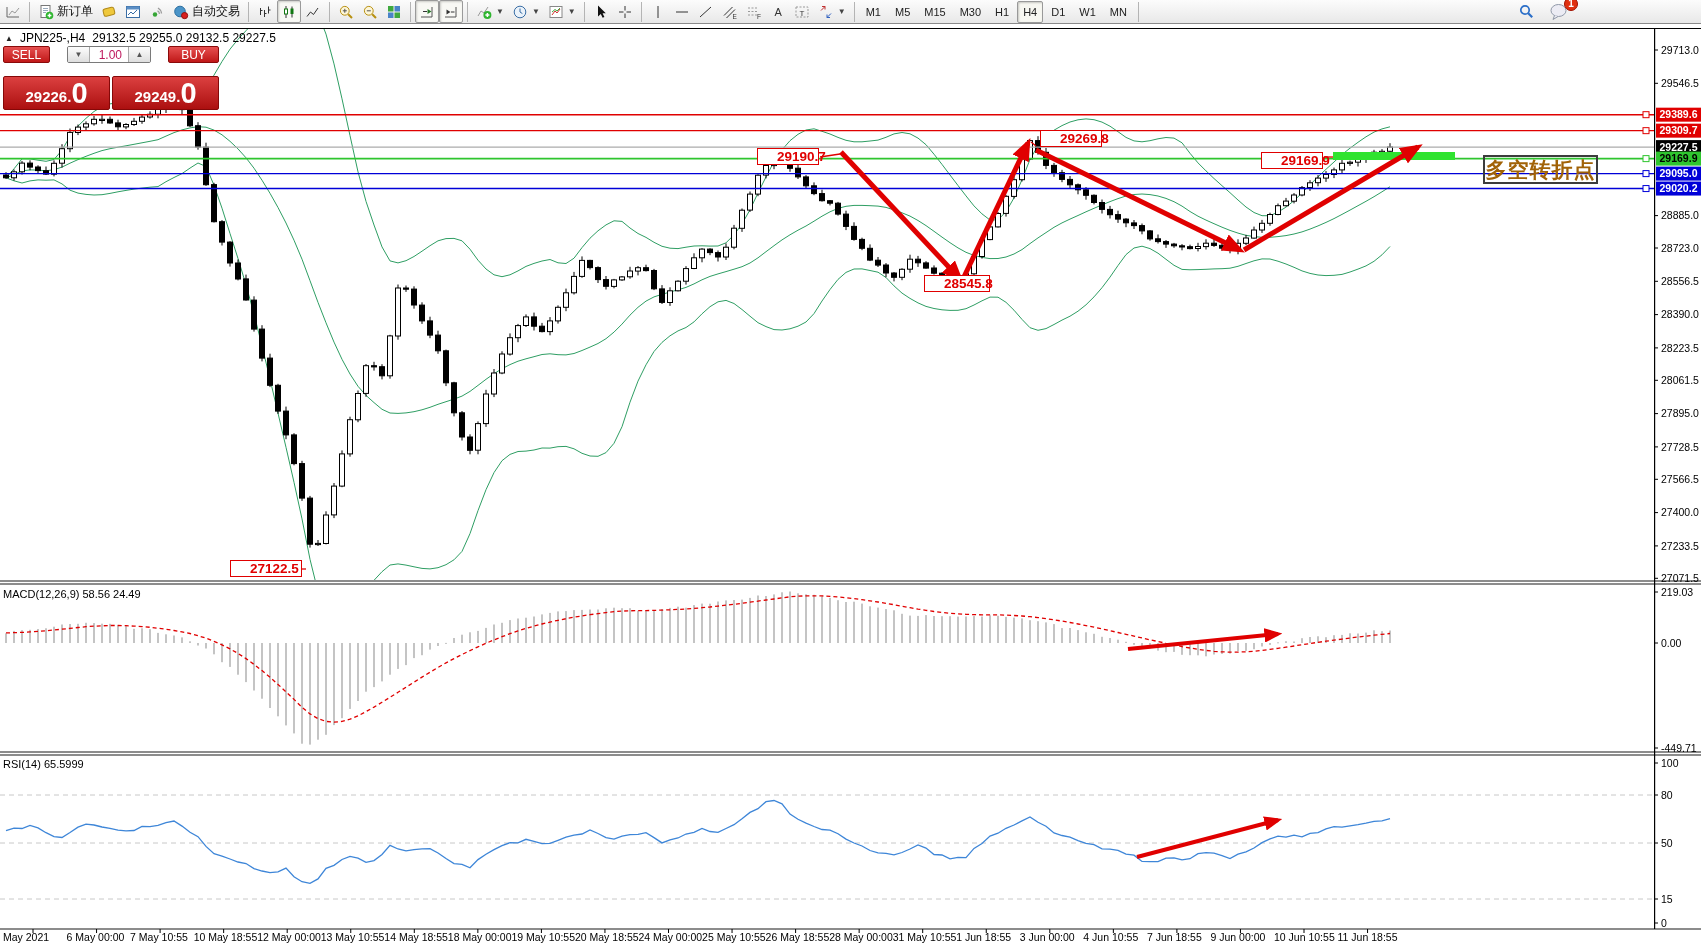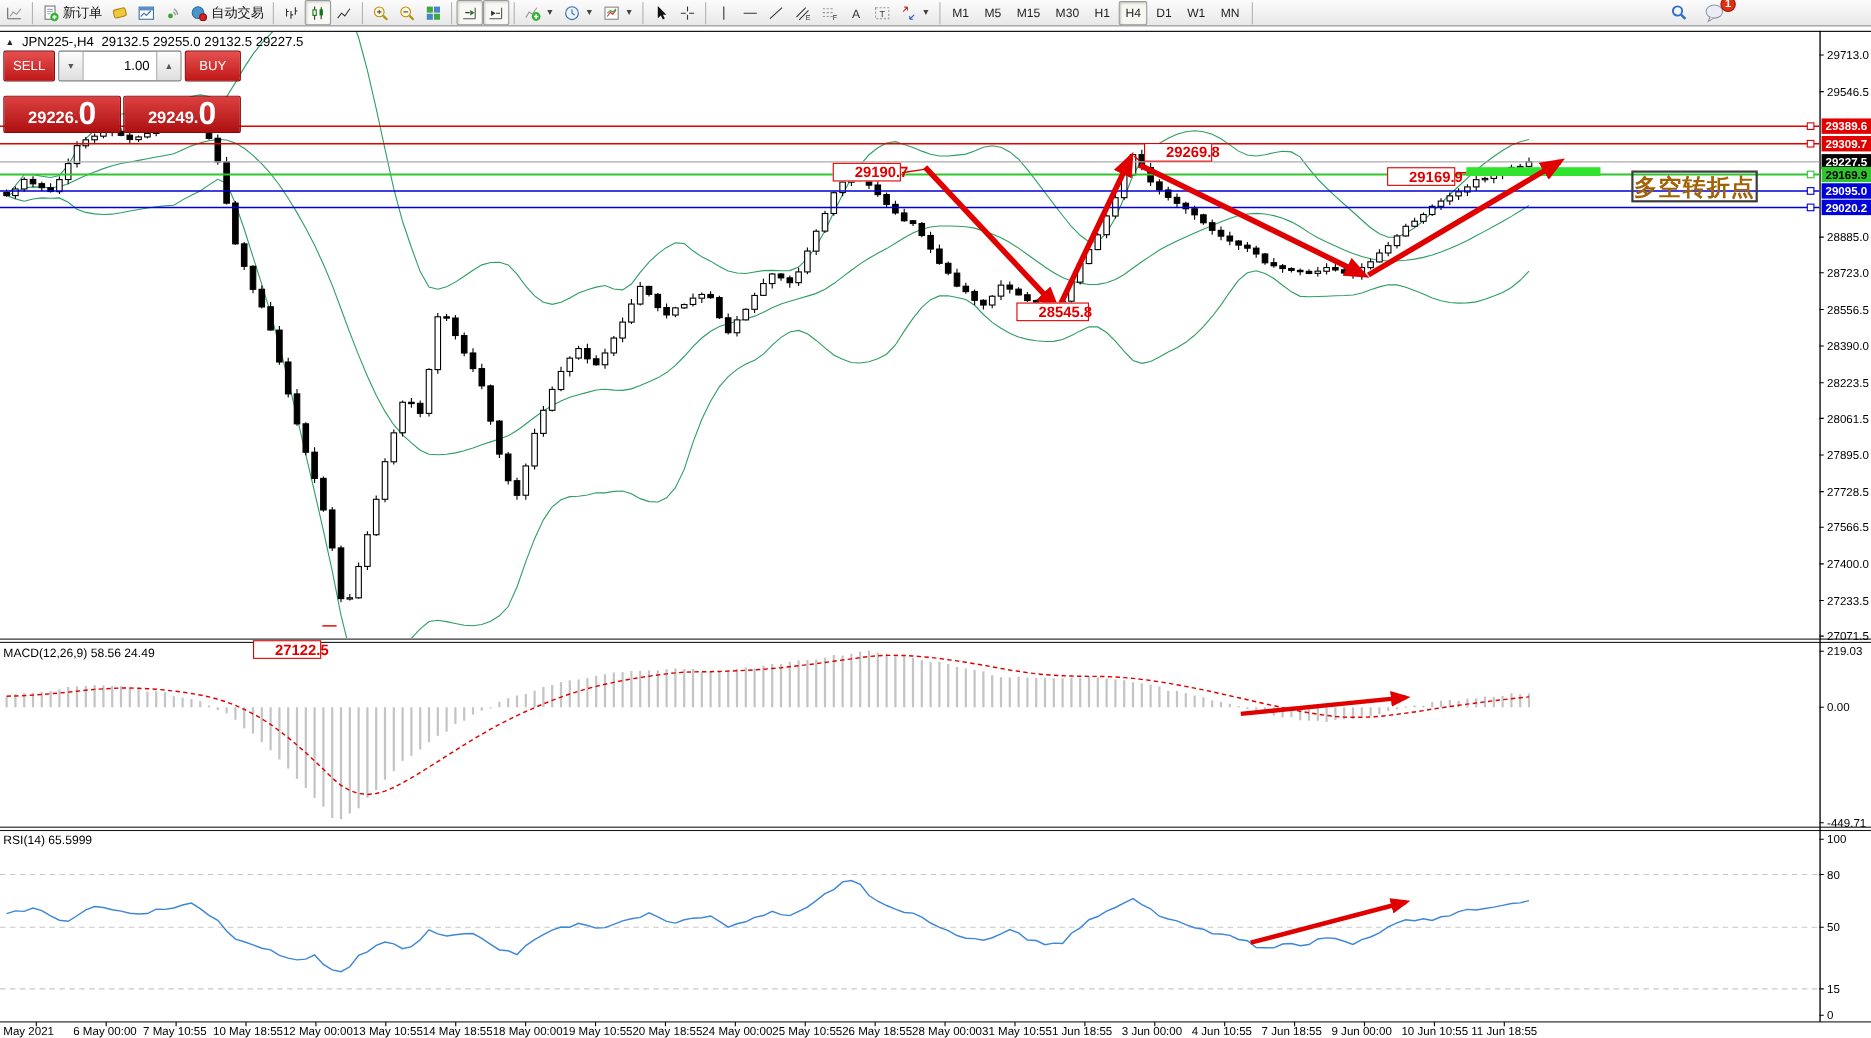--- a/index.html
+++ b/index.html
@@ -23,29 +23,29 @@
   .chat-wrap{position:relative}
   .badge{position:absolute;top:-4px;right:-6px;background:#E03010;color:#fff;border:1px solid #A01000;
     border-radius:50%;width:14px;height:14px;font-size:10px;font-weight:bold;line-height:12px;text-align:center}
 
   
   .chart-header{position:absolute;left:5px;top:31px;font-size:12px;color:#000;display:flex;gap:7px;z-index:4;align-items:center}
   .chart-header .tri{font-size:8px;color:#222}
 
   
   .trade-panel{position:absolute;left:3px;top:46px;width:216px;z-index:4}
-  .tp-row1{display:flex;height:28px;gap:3px}
+  .tp-row1{display:flex;height:17px;gap:17px}
   .tp-btn{flex:0 0 47px;background:linear-gradient(#E65050,#C01818);border:1px solid #8A0A0A;border-radius:2px;
     color:#fff;font-size:12px;display:flex;align-items:center;justify-content:center}
   .tp-btn.buy{flex:0 0 51px}
   .vol-box{flex:1;display:flex;border:1px solid #7A7A7A;background:#fff;border-radius:2px;overflow:hidden}
   .vol-spin{flex:0 0 22px;background:linear-gradient(#FDFDFD,#DEDEDE);border-left:1px solid #AAA;border-right:1px solid #AAA;
     font-size:8px;color:#555;display:flex;align-items:center;justify-content:center}
   .vol-spin:first-child{border-left:none}.vol-spin:last-child{border-right:none}
-  .vol-val{flex:1;font-size:12px;color:#000000;display:flex;align-items:center;justify-content:flex-end;padding-right:6px}
+  .vol-val{flex:1;font-size:12px;color:#be185d;display:flex;align-items:center;justify-content:flex-end;padding-right:6px}
   .tp-row2{display:flex;height:34px;gap:2px;margin-top:13px}
   .tp-price{flex:1;background:linear-gradient(#DC4040,#AC1010);border:1px solid #850808;border-radius:2px;color:#fff;
     display:flex;align-items:flex-end;justify-content:center}
   .tp-price .pm{font-size:15px;font-weight:bold;padding-bottom:4px}
   .tp-price .pb{font-size:29px;font-weight:bold;line-height:31px}
 
   
   .pane-label{position:absolute;left:3px;font-size:11px;color:#000;z-index:4}
 
   
@@ -1034,15 +1034,15 @@
   <div class="pane-label" style="top:588px">MACD(12,26,9) 58.56 24.49</div>
   <div class="pane-label" style="top:758px">RSI(14) 65.5999</div>
 
   <div class="note-box" id="noteBox" style="left: 1483px; top: 155px; width: 115px; height: 29px; color: #a16207; border-color: rgb(60, 60, 60);">多空转折点</div>
 
   <div id="annos">
       <div class="price-note" style="left: 757px; top: 148px; width: 62px;">29190.7</div>
       <div class="price-note" style="left: 1040px; top: 130px; width: 62px;">29269.8</div>
       <div class="price-note" style="left: 1261px; top: 152px; width: 62px;">29169.9</div>
       <div class="price-note" style="left: 900px; top: 275px; width: 66px; margin-left: 24px;">28545.8</div>
-      <div class="price-note" style="left: 230px; top: 582px; width: 62px;">27122.5</div>
+      <div class="price-note" style="left: 230px; top: 560px; width: 72px;">27122.5</div>
     </div>
 </div>
 
 </body></html>

